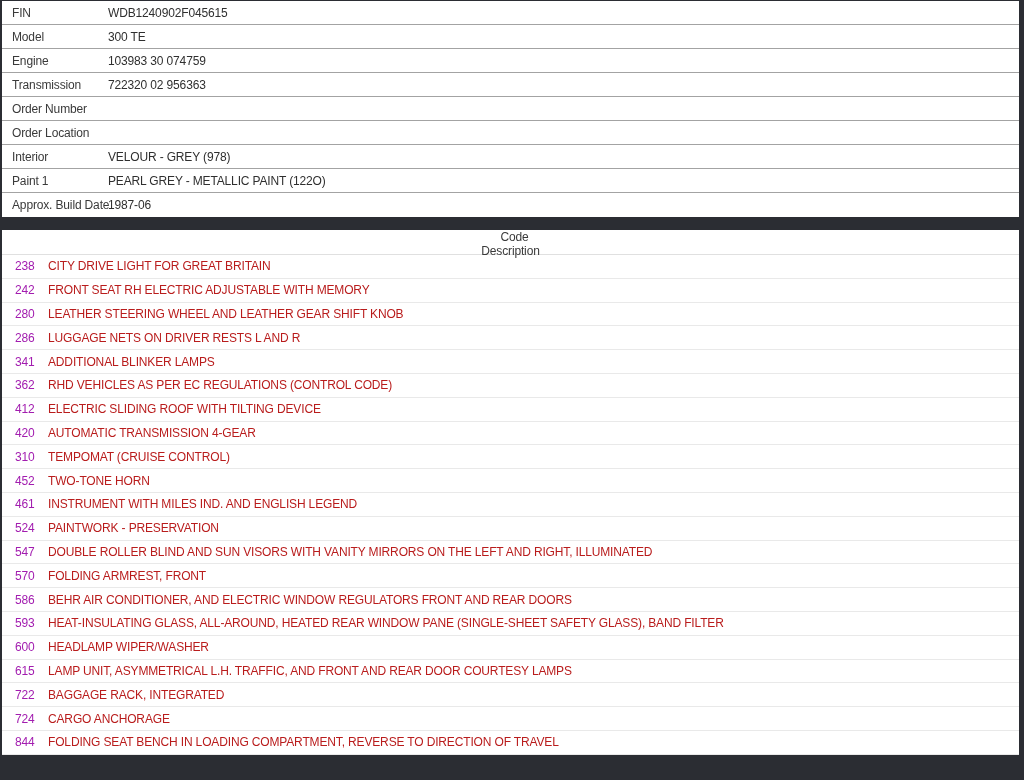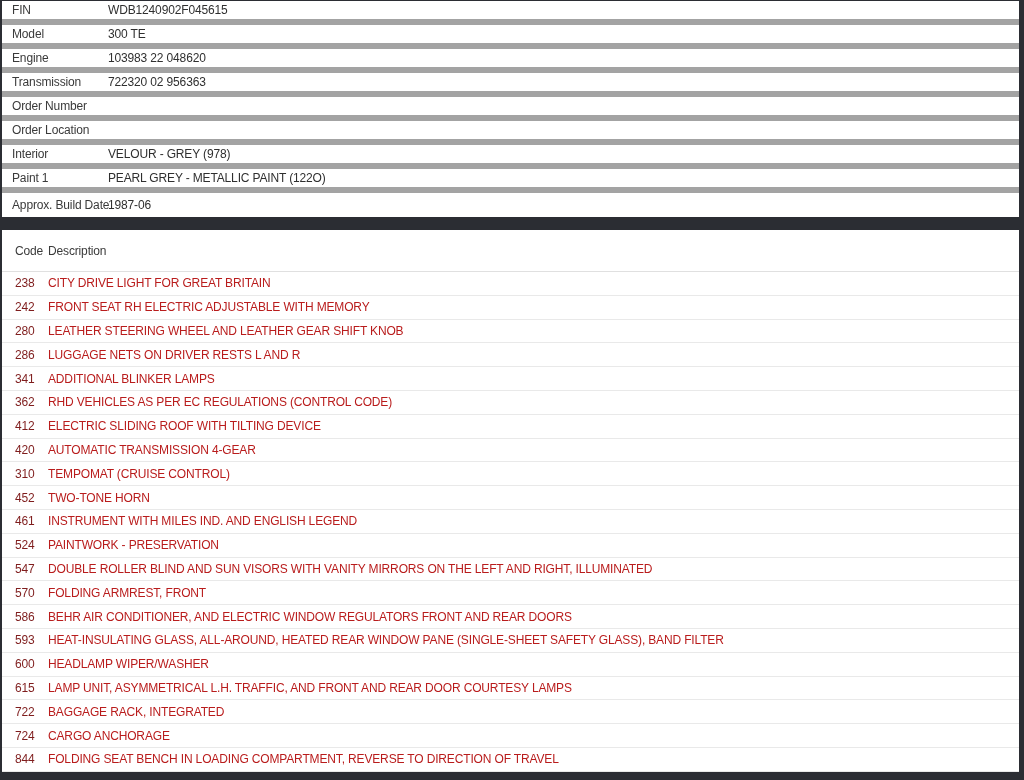--- a/index.html
+++ b/index.html
@@ -21,21 +21,21 @@
     left: 2px;
     width: 1017px;
   }
   .card { background: #ffffff; }
 
   
   .irow {
     display: flex;
     align-items: center;
     height: 24px;
-    border-bottom: 6px solid #a3a3a3;
+    border-bottom: 1px solid #a3a3a3;
   }
   .info-card .irow:last-child { border-bottom: none; }
   .ilabel {
     flex: none;
     width: 106px;
     padding-left: 10px;
     color: #3a3a3a;
     white-space: nowrap;
   }
   .ivalue {
@@ -48,29 +48,30 @@
   .codes-card { margin-top: 13px; }
 
   
   .crow {
     display: flex;
     align-items: center;
     height: 23.8px;
     border-bottom: 1px solid #e9e9e9;
   }
   .crow.header {
-    height: 42px;
+    height: 25px;
     border-bottom: 1px solid #e0e0e0;
+    flex-direction: column;
   }
   .ccode {
     flex: none;
     width: 46px;
     padding-left: 13px;
     white-space: nowrap;
-    color: #7f1d1d;
+    color: #a21caf;
   }
   .cdesc {
     flex: 1;
     white-space: nowrap;
     color: #b91c1c;
   }
   .crow.header .ccode,
   .crow.header .cdesc { color: #3a3a3a; }
 </style>
 </head>
@@ -85,21 +86,21 @@
     <div class="ivalue">WDB1240902F045615</div>
   </div>
 
   <div class="irow">
     <div class="ilabel">Model</div>
     <div class="ivalue">300 TE</div>
   </div>
 
   <div class="irow">
     <div class="ilabel">Engine</div>
-    <div class="ivalue">103983 22 048620</div>
+    <div class="ivalue">103983 30 074759</div>
   </div>
 
   <div class="irow">
     <div class="ilabel">Transmission</div>
     <div class="ivalue">722320 02 956363</div>
   </div>
 
   <div class="irow">
     <div class="ilabel">Order Number</div>
   </div>

